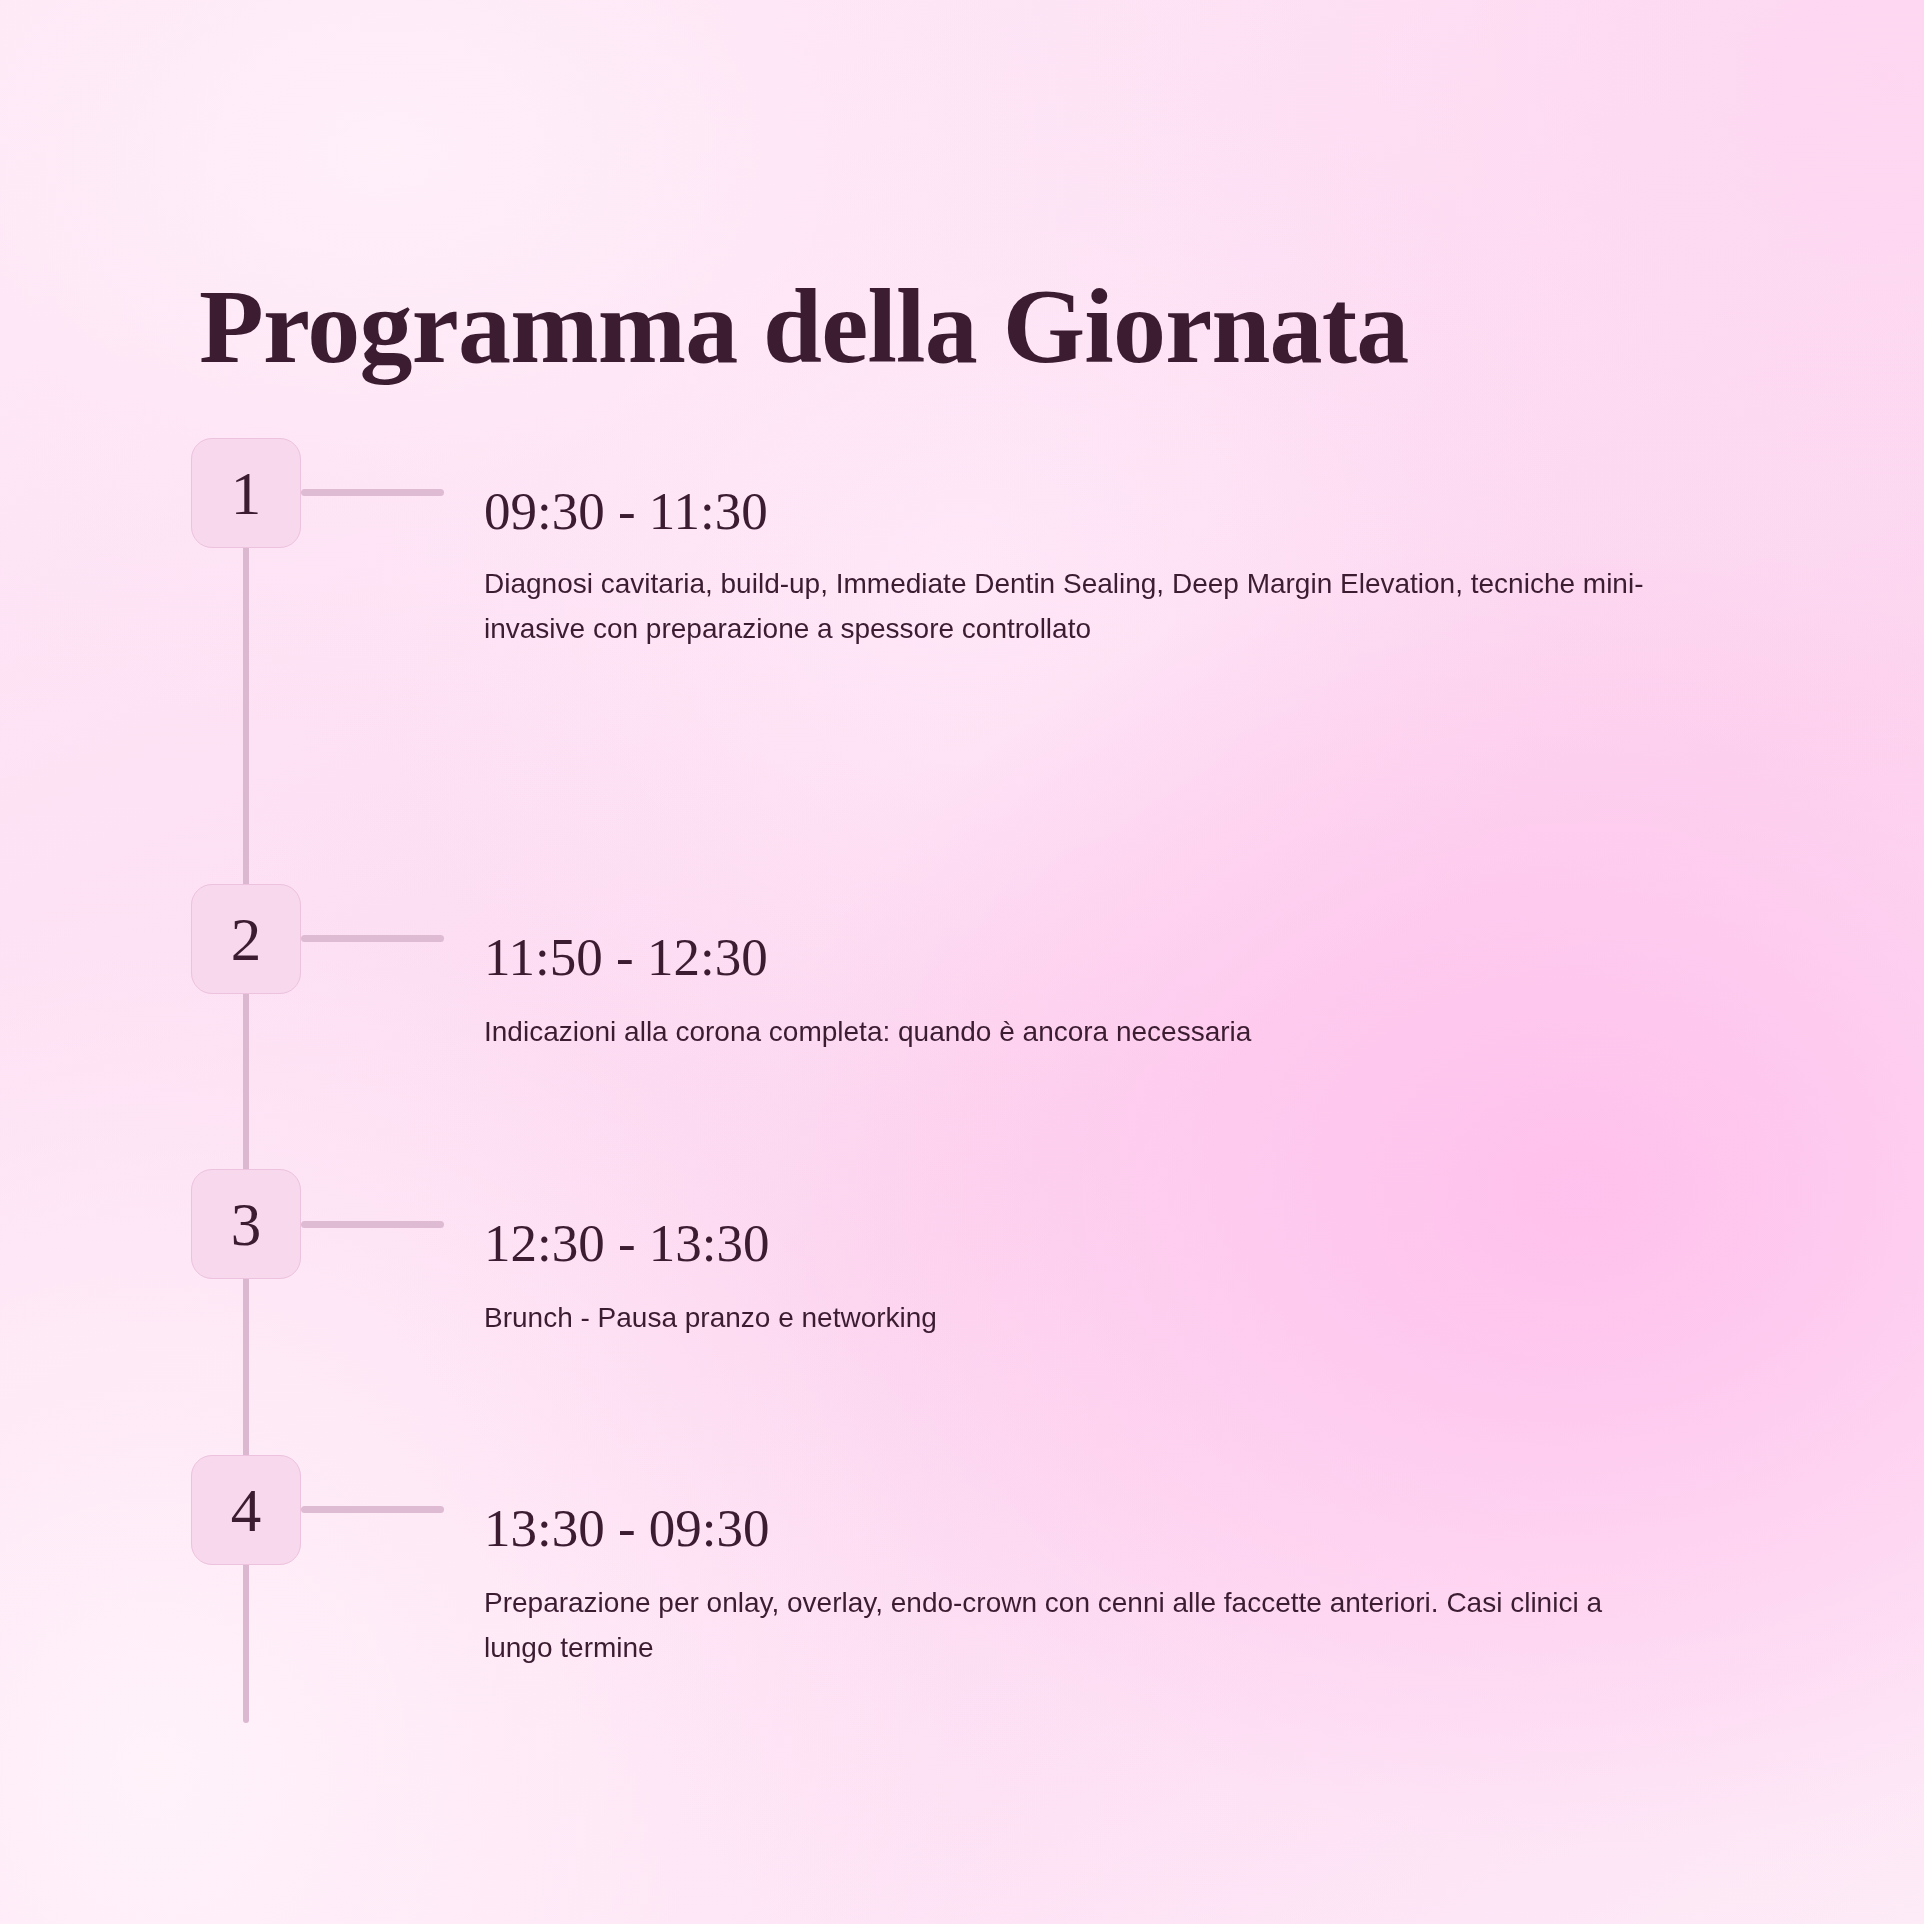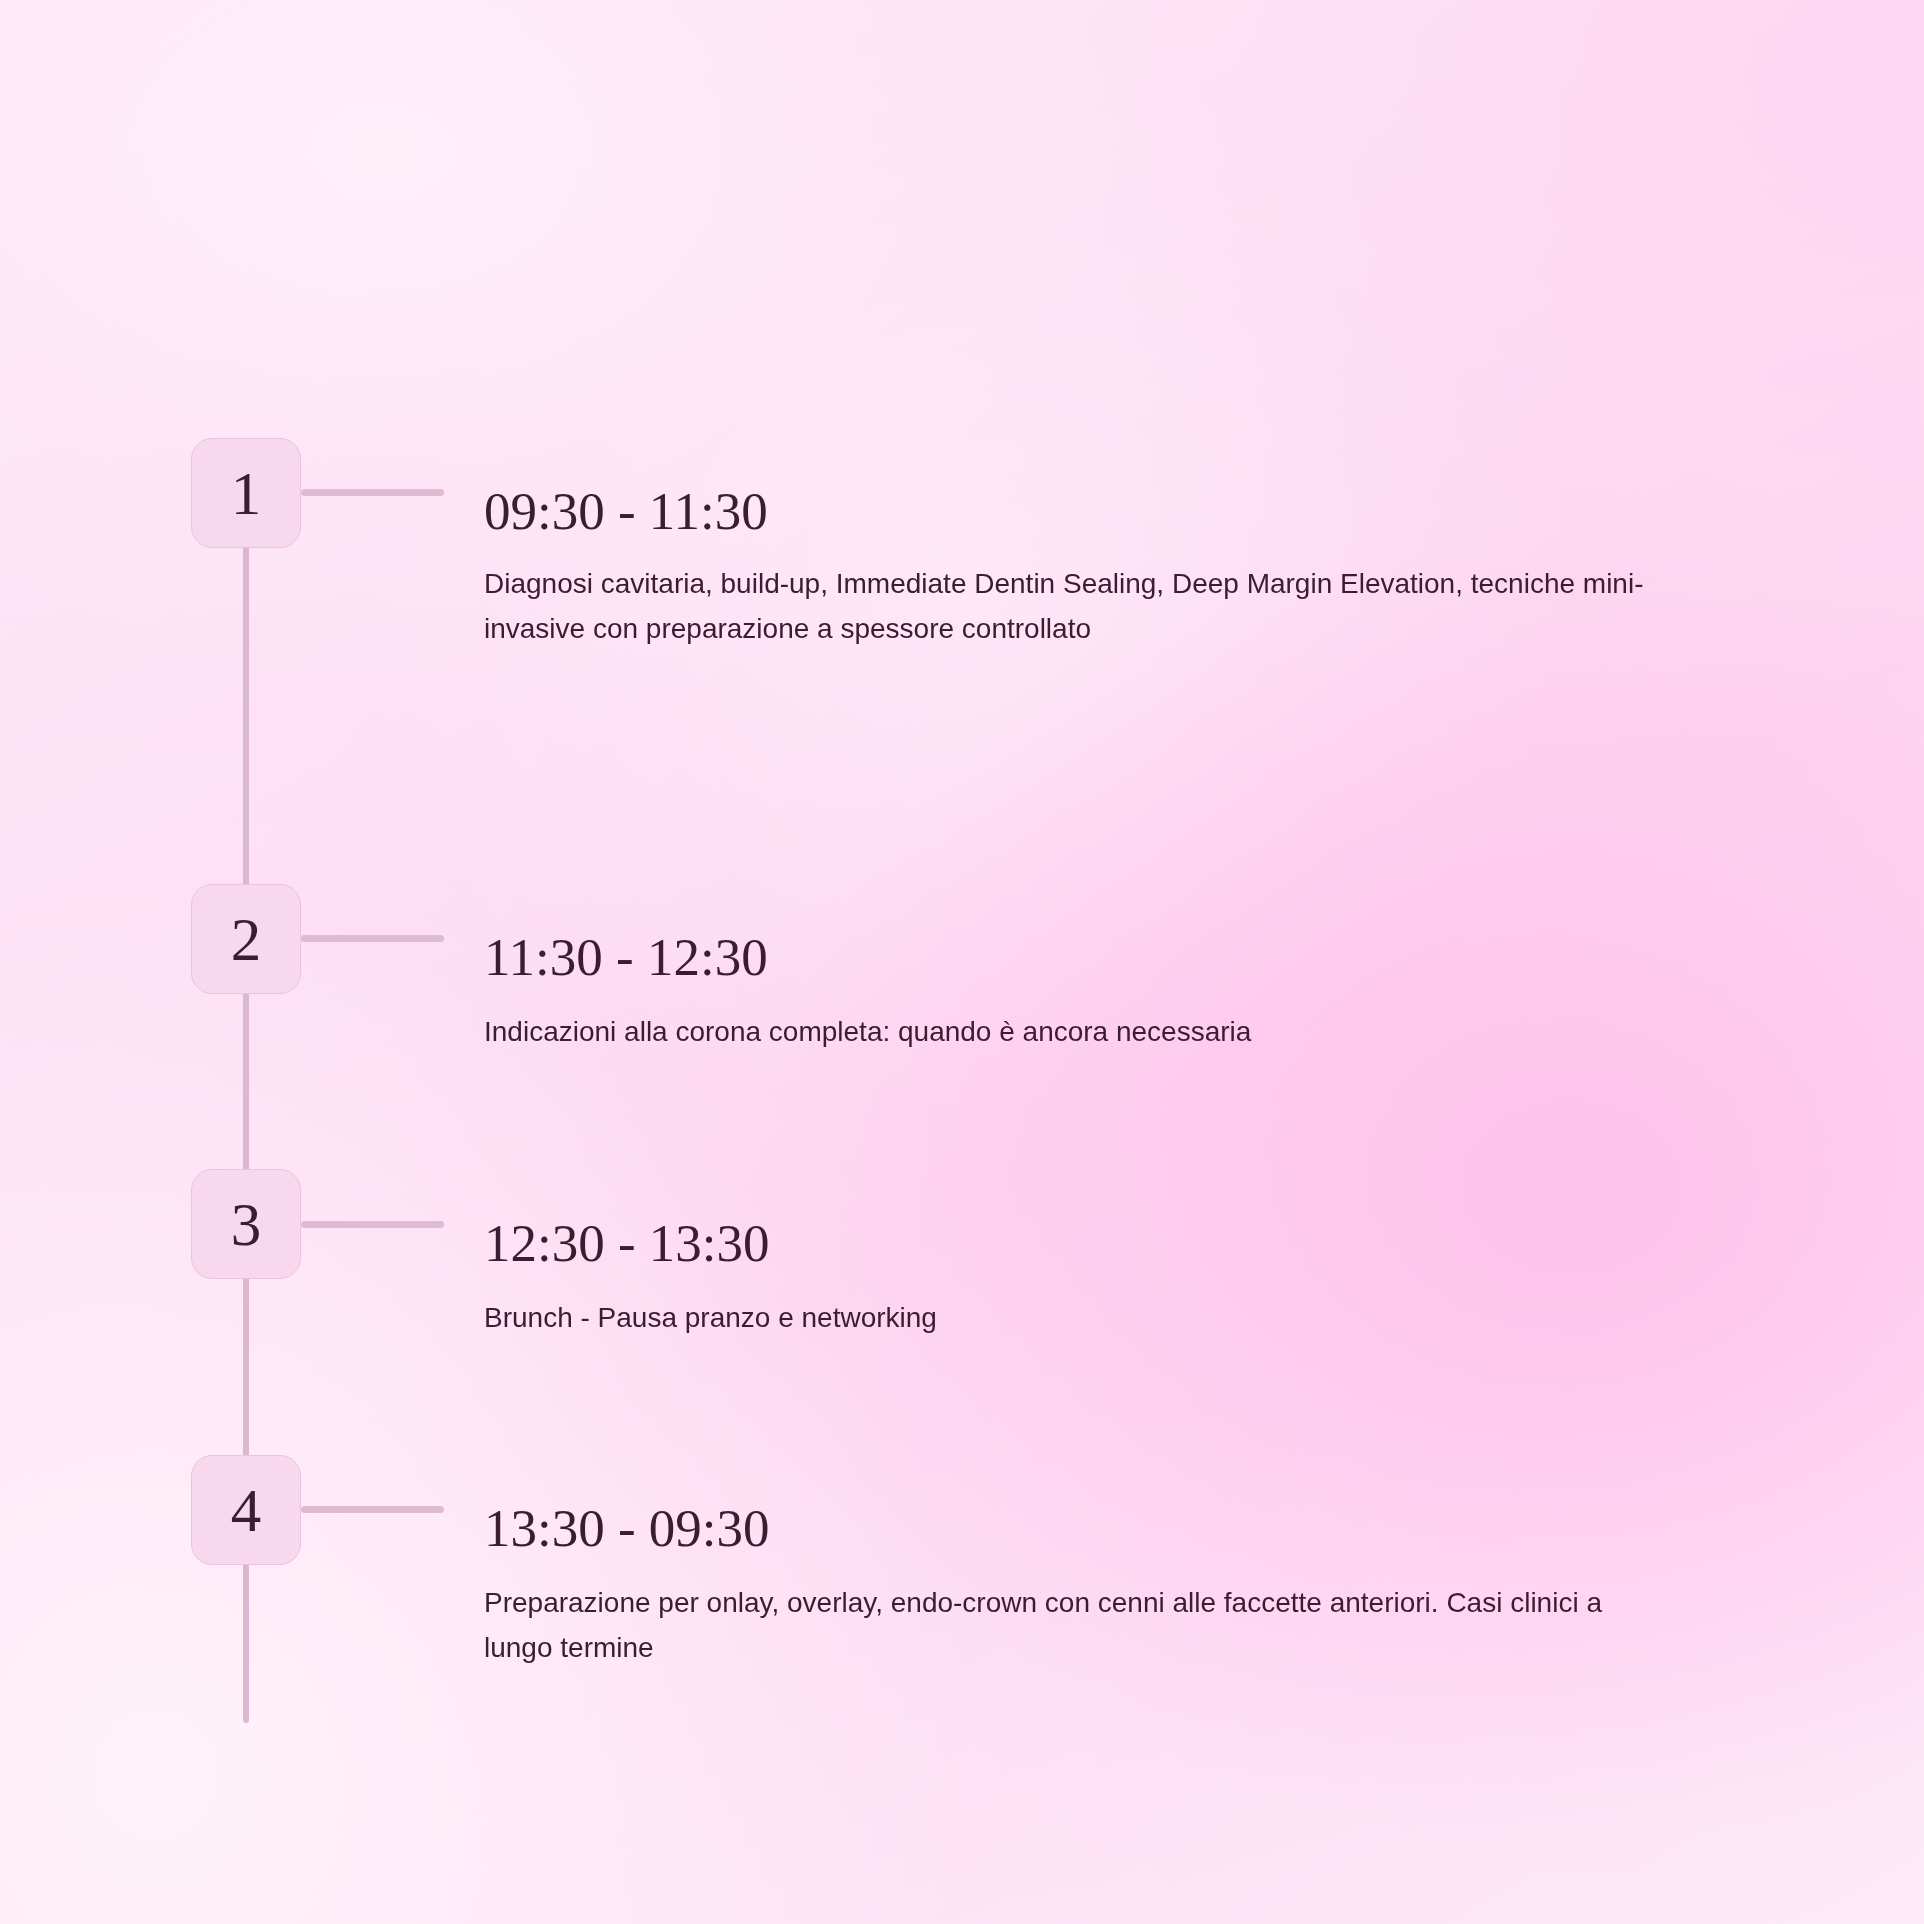--- a/index.html
+++ b/index.html
@@ -119,36 +119,37 @@
 
   .desc.w-wide  { width: 1251px; }
   .desc.w-auto  { width: 1364px; white-space: nowrap; }
   .desc.w-mid   { width: 1187px; }
 </style>
 </head>
 <body>
 
 <div id="poster">
 
+  <h1 id="title">Programma della Giornata</h1>
 
   <div id="timeline">
 
     <div class="spine"></div>
 
     <div class="tl-item">
       <div class="badge" style="top:438px;">1</div>
       <div class="connector" style="top:489px;"></div>
       <div class="time" style="top:457px;">09:30 - 11:30</div>
       <div class="desc w-wide" style="top:561px;">Diagnosi cavitaria, build-up, Immediate Dentin Sealing, Deep Margin Elevation, tecniche mini-invasive con preparazione a spessore controllato</div>
     </div>
 
     <div class="tl-item">
       <div class="badge" style="top:884px;">2</div>
       <div class="connector" style="top:935px;"></div>
-      <div class="time" style="top:903px;">11:30 - 12:30</div>
+      <div class="time" style="top:903px;">11:50 - 12:30</div>
       <div class="desc w-auto" style="top:1009px;">Indicazioni alla corona completa: quando è ancora necessaria</div>
     </div>
 
     <div class="tl-item">
       <div class="badge" style="top:1169px;">3</div>
       <div class="connector" style="top:1221px;"></div>
       <div class="time" style="top:1189px;text-align:center;">12:30 - 13:30</div>
       <div class="desc w-auto" style="top:1295px;">Brunch - Pausa pranzo e networking</div>
     </div>
 

